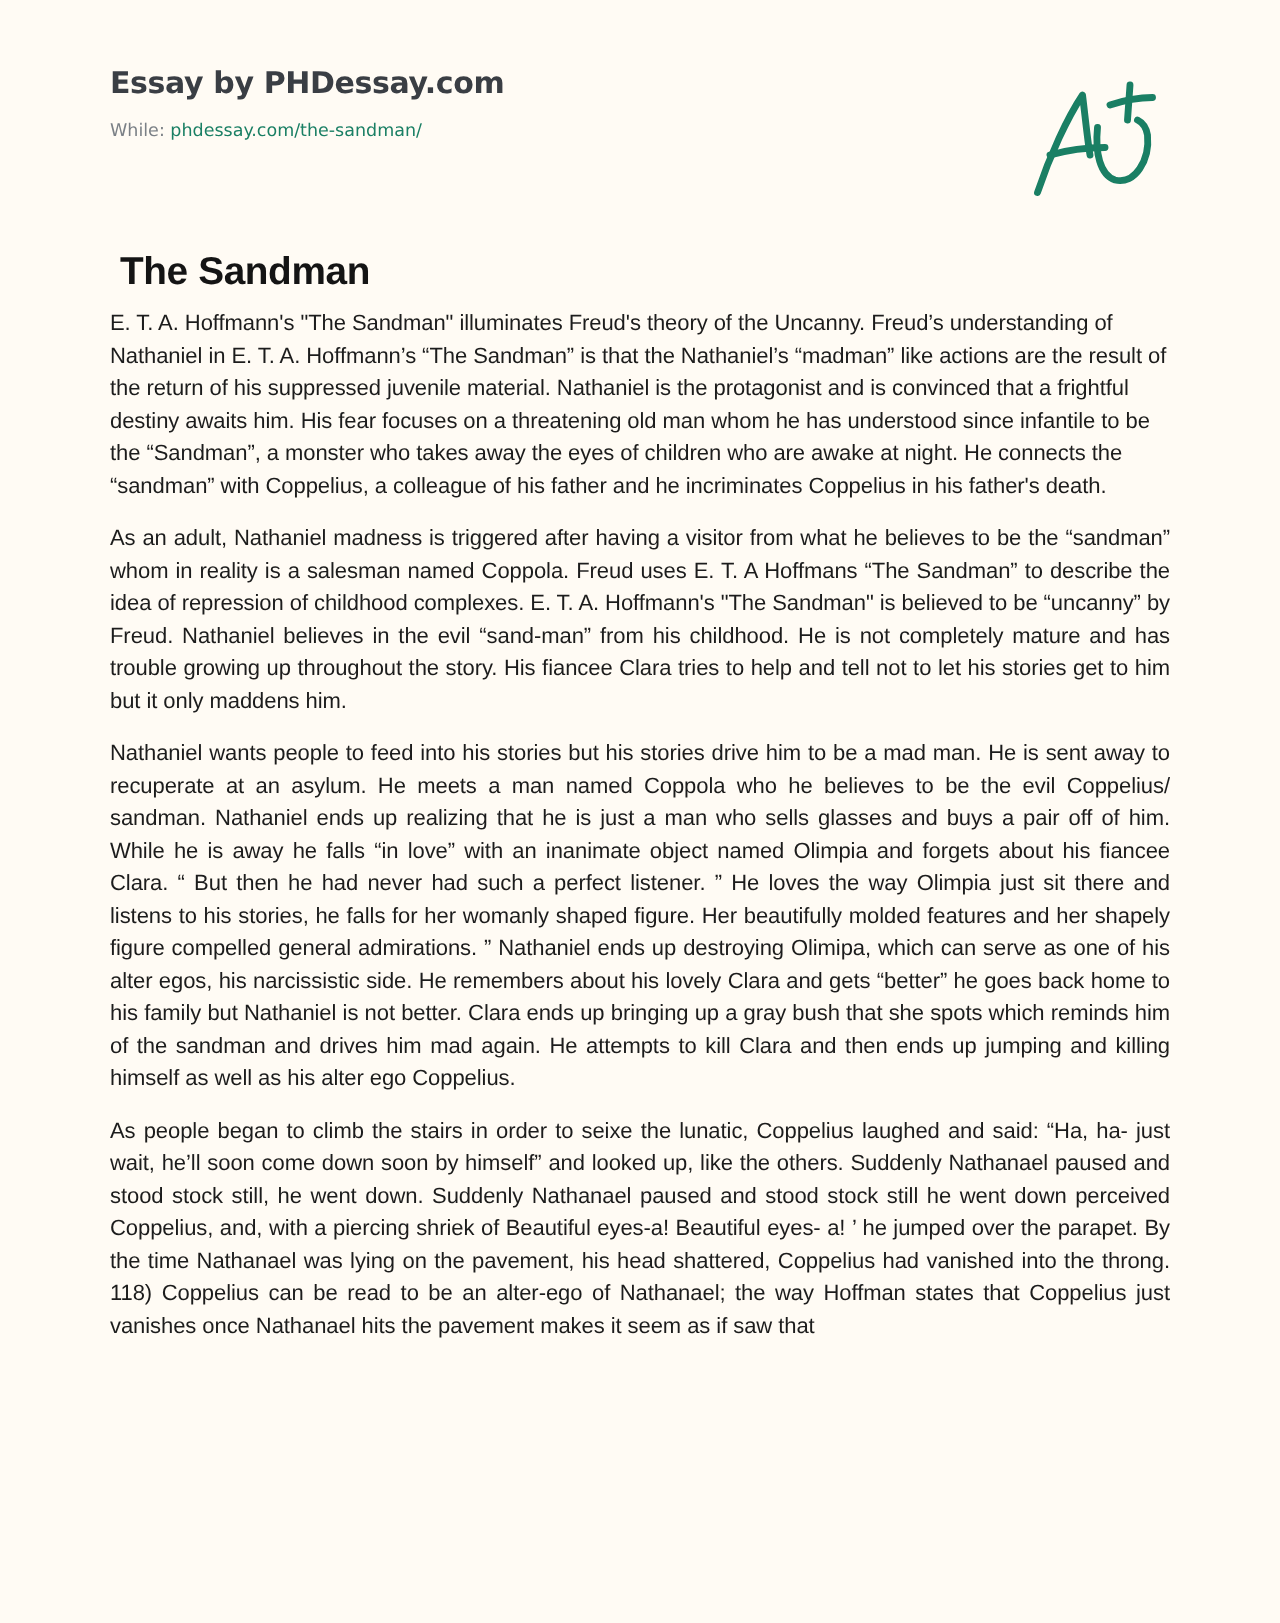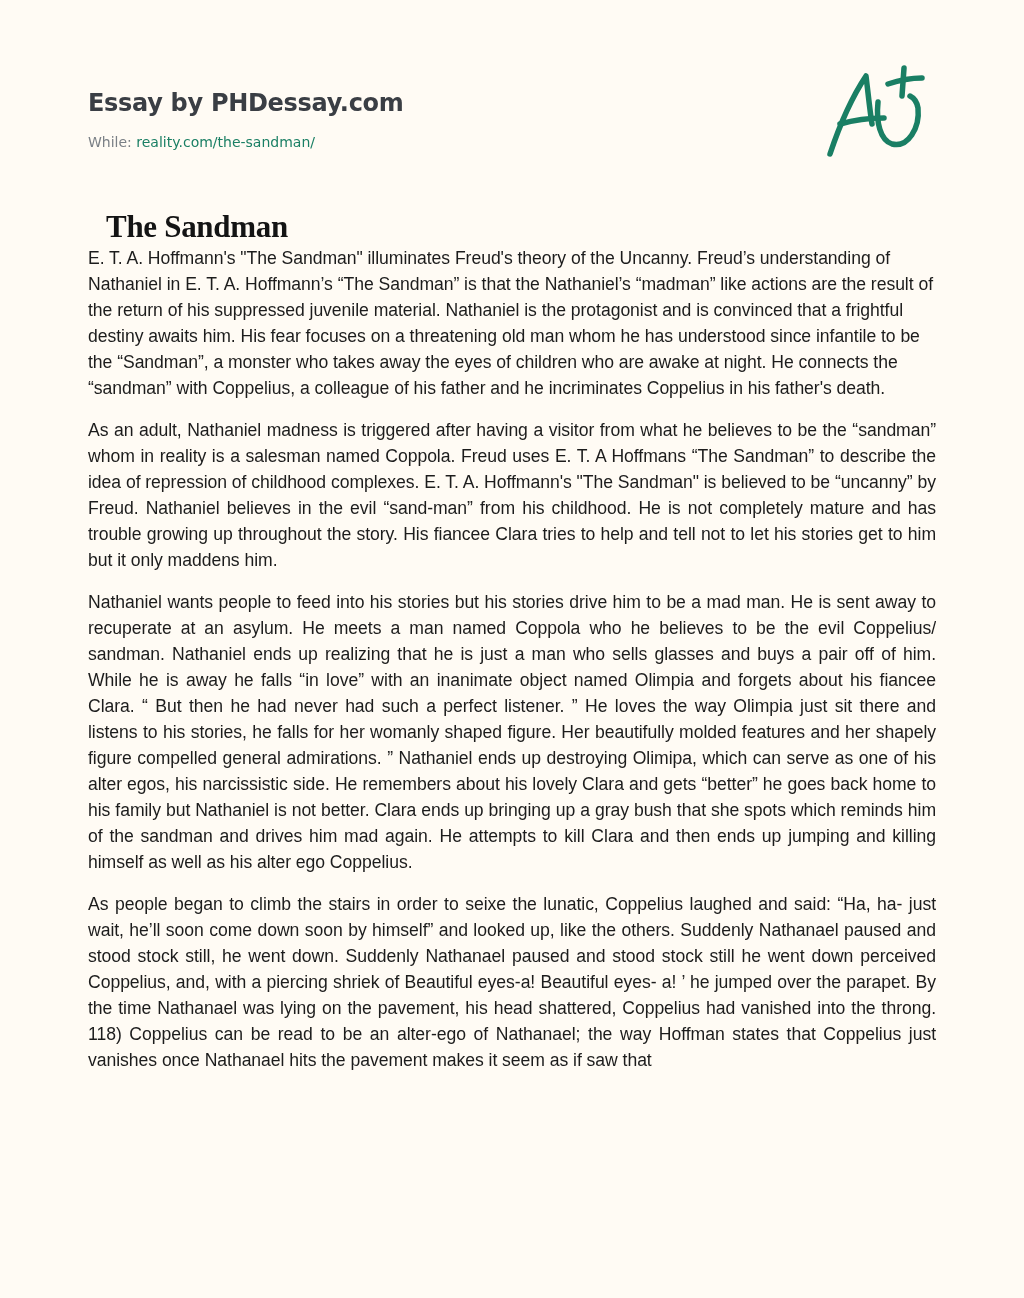--- a/index.html
+++ b/index.html
@@ -11,21 +11,20 @@
       width: 1024px;
       height: 1298px;
       overflow: hidden;
       position: relative;
       font-family: "DejaVu Sans", sans-serif;
     }
     .header {
       position: absolute;
       left: 88px;
       top: 48px;
-      margin-top: 37px;
     }
     .site-title {
       font-family: "DejaVu Sans", sans-serif;
       font-weight: bold;
       font-size: 24px;
       color: #3a3e44;
       letter-spacing: -0.3px;
       margin: 0;
       line-height: 36px;
     }
@@ -44,22 +43,22 @@
       position: absolute;
       left: 818px;
       top: 62px;
       width: 116px;
       height: 100px;
     }
     .essay-title {
       position: absolute;
       left: 88px;
       top: 188px;
-      margin: 18px;
-      font-family: Liberation Serif, serif;
+      margin: 8px;
+      font-family: Liberation Sans, sans-serif;
       font-weight: bold;
       font-size: 31px;
       line-height: 42px;
       color: #141414;
       letter-spacing: -0.3px;
     }
     .essay-body {
       position: absolute;
       left: 88px;
       top: 245px;
@@ -79,21 +78,21 @@
     .essay-body p.first {
       text-align: left;
     }
   </style>
 </head>
 <body>
 
 <div class="header">
   <h1 class="site-title">Essay by PHDessay.com</h1>
   <div class="source-line">
-    <span>While: </span><a class="source-link">reality.com/the-sandman/</a>
+    <span>While: </span><a class="source-link">phdessay.com/the-sandman/</a>
   </div>
 </div>
 
 <div class="logo">
   <svg width="116" height="100" viewBox="0 0 116 100" fill="none" stroke="#1a7f64" stroke-width="5.5" stroke-linecap="round" stroke-linejoin="round">
 
     <path d="M12 92 C 22 62, 36 32, 48 14 C 50 30, 52 50, 54 62"></path>
 
     <path d="M22 62 C 36 58, 50 56, 66 56"></path>
 

